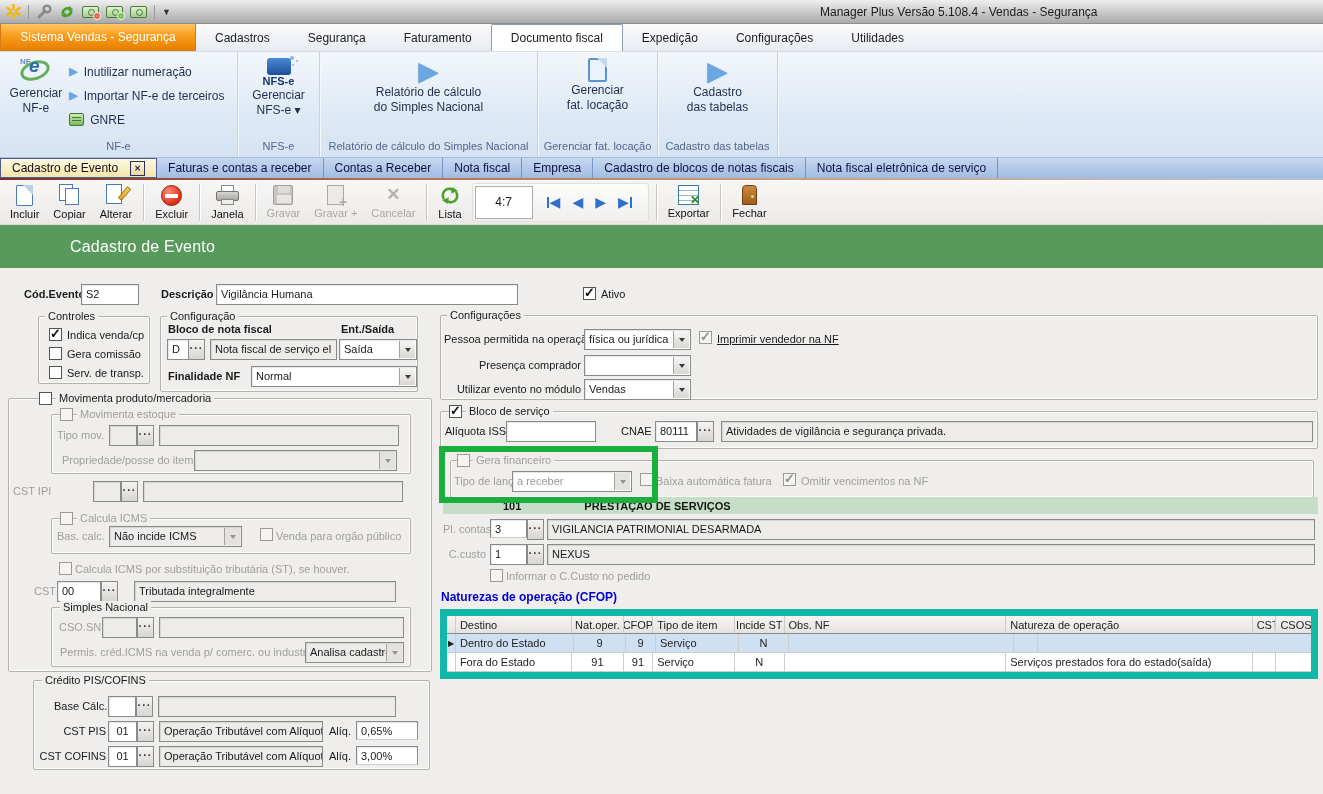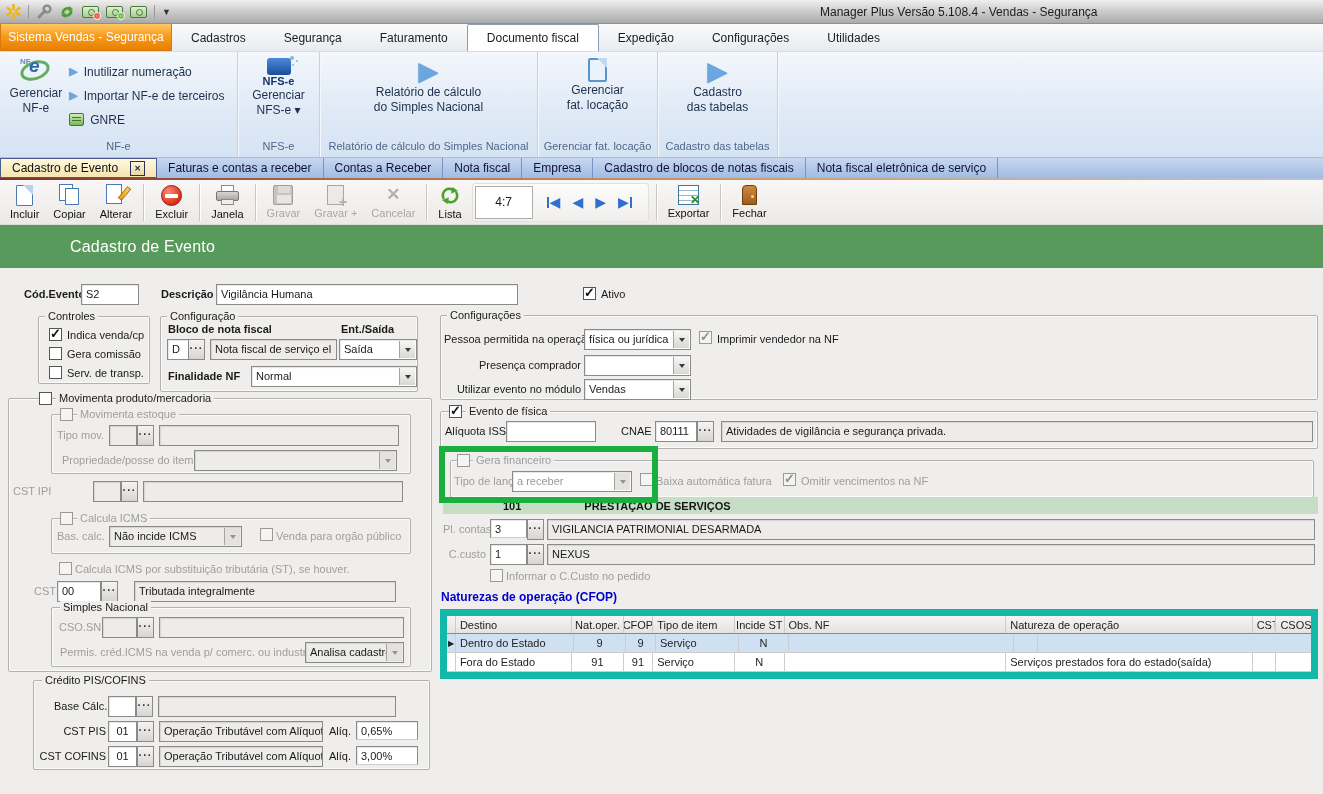--- a/index.html
+++ b/index.html
@@ -13,21 +13,21 @@
 .title-text{position:absolute;left:820px;top:5px;font-size:12px;color:#1c1c1c;white-space:nowrap;}
 .money-icon{position:relative;width:17px;height:12px;background:linear-gradient(#dff0d0,#a8cc90);border:1px solid #4a7a3a;border-radius:2px;}
 .money-icon::before{content:"";position:absolute;left:5px;top:2px;width:5px;height:5px;border:1px solid #4a7a3a;border-radius:50%;}
 .badge{position:absolute;right:-3px;bottom:-3px;width:8px;height:8px;border-radius:50%;border:1px solid #fff;}
 .badge.red{background:radial-gradient(#ff8a70,#d03018);}
 .badge.green{background:radial-gradient(#a0e070,#3a9a1a);}
 .chev{font-size:9px;color:#333;}
 
 
 .menubar{position:absolute;left:0;top:24px;width:100%;height:28px;background:linear-gradient(#fbfbfb,#e7ebf1);display:flex;align-items:stretch;border-bottom:1px solid #d8dde4;}
-.appbtn{width:172px;background:linear-gradient(#ffc764,#f79c1d 45%,#e87f00);color:#fff;display:flex;align-items:center;justify-content:center;font-size:12px;border:1px solid #d57a10;border-top:none;}
+.appbtn{width:196px;background:linear-gradient(#ffc764,#f79c1d 45%,#e87f00);color:#fff;display:flex;align-items:center;justify-content:center;font-size:12px;border:1px solid #d57a10;border-top:none;}
 .mtab{padding:0 19px;display:flex;align-items:center;font-size:12px;color:#1c1c1c;}
 .mtab.active{background:#fff;border:1px solid #8d9cae;border-bottom:none;border-radius:2px 2px 0 0;}
 
 
 .ribbon{position:absolute;left:0;top:52px;width:100%;height:106px;background:linear-gradient(#f3f7fc,#e0eaf6 55%,#d5e3f3);border-bottom:1px solid #a9bed8;display:flex;}
 .rgroup{height:100%;border-right:1px solid #c3d2e5;box-shadow:1px 0 0 #f4f8fc;display:flex;flex-direction:column;}
 .rcontent{flex:1;display:flex;align-items:flex-start;justify-content:center;padding-top:3px;}
 .rlabel{height:22px;display:flex;align-items:center;justify-content:center;font-size:11px;color:#50678c;white-space:nowrap;overflow:hidden;}
 .rbig{display:flex;flex-direction:column;align-items:center;gap:1px;padding:3px 5px;font-size:12px;color:#1e2f4d;text-align:center;line-height:14px;}
 .ritems{display:flex;flex-direction:column;gap:3px;padding:6px 8px 0 2px;}
@@ -465,30 +465,30 @@
       <div class="inp ro" style="left:125px;top:65px;width:164px;">Operação Tributável com Alíquot</div>
       <span class="lbl" style="left:295px;top:69px;">Alíq.</span>
       <div class="inp tr" style="left:322px;top:65px;width:62px;">3,00%</div>
     </div>
 
     <div class="grp" style="left:440px;top:47px;width:878px;height:85px;">
       <span class="legend" style="left:6px;">Configurações</span>
       <span class="lbl r" style="left:3px;top:17px;width:137px;">Pessoa permitida na operação</span>
       <div class="dd" style="left:143px;top:13px;width:107px;"><span>física ou jurídica</span><span class="arrow"></span></div>
       <span class="cb dis checked" style="left:258px;top:15px;"></span>
-      <span class="lbl" style="left:276px;top:17px;">Imprimir vendedor na NF</span>
+      <span class="lbl" style="left:276px;top:17px;text-decoration:underline;">Imprimir vendedor na NF</span>
       <span class="lbl r" style="left:3px;top:43px;width:137px;">Presença comprador</span>
       <div class="dd" style="left:143px;top:39px;width:107px;"><span></span><span class="arrow"></span></div>
       <span class="lbl r" style="left:3px;top:67px;width:137px;">Utilizar evento no módulo</span>
       <div class="dd" style="left:143px;top:63px;width:107px;"><span>Vendas</span><span class="arrow"></span></div>
     </div>
 
     <div class="grp" style="left:440px;top:143px;width:878px;height:38px;">
       <span class="cb checked" style="left:8px;top:-7px;background:#fff;"></span>
-      <span class="legend" style="left:25px;">Evento de física</span>
+      <span class="legend" style="left:25px;">Bloco de serviço</span>
       <span class="lbl" style="left:4px;top:13px;">Alíquota ISS</span>
       <div class="inp" style="left:65px;top:9px;width:90px;"></div>
       <span class="lbl" style="left:142px;top:13px;margin-left:38px;">CNAE</span>
       <div class="inp" style="left:214px;top:9px;width:42px;">80111</div>
       <span class="dots" style="left:256px;top:9px;"></span>
       <div class="inp ro" style="left:280px;top:9px;width:592px;">Atividades de vigilância e segurança privada.</div>
     </div>
 
     <div class="grp" style="left:450px;top:192px;width:864px;height:38px;">
       <span class="cb dis" style="left:6px;top:-7px;"></span>

